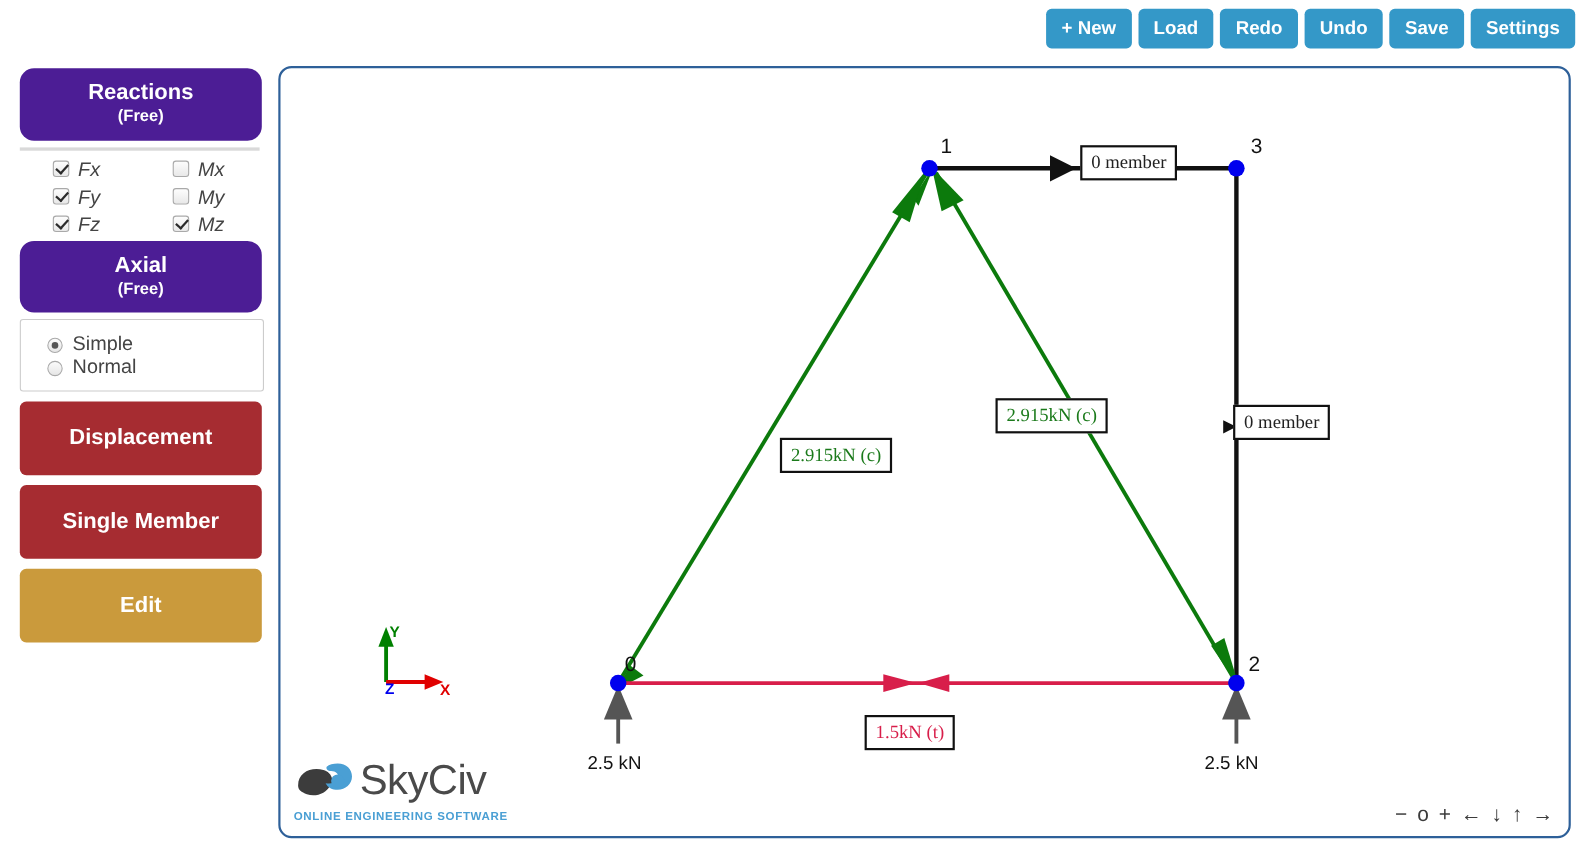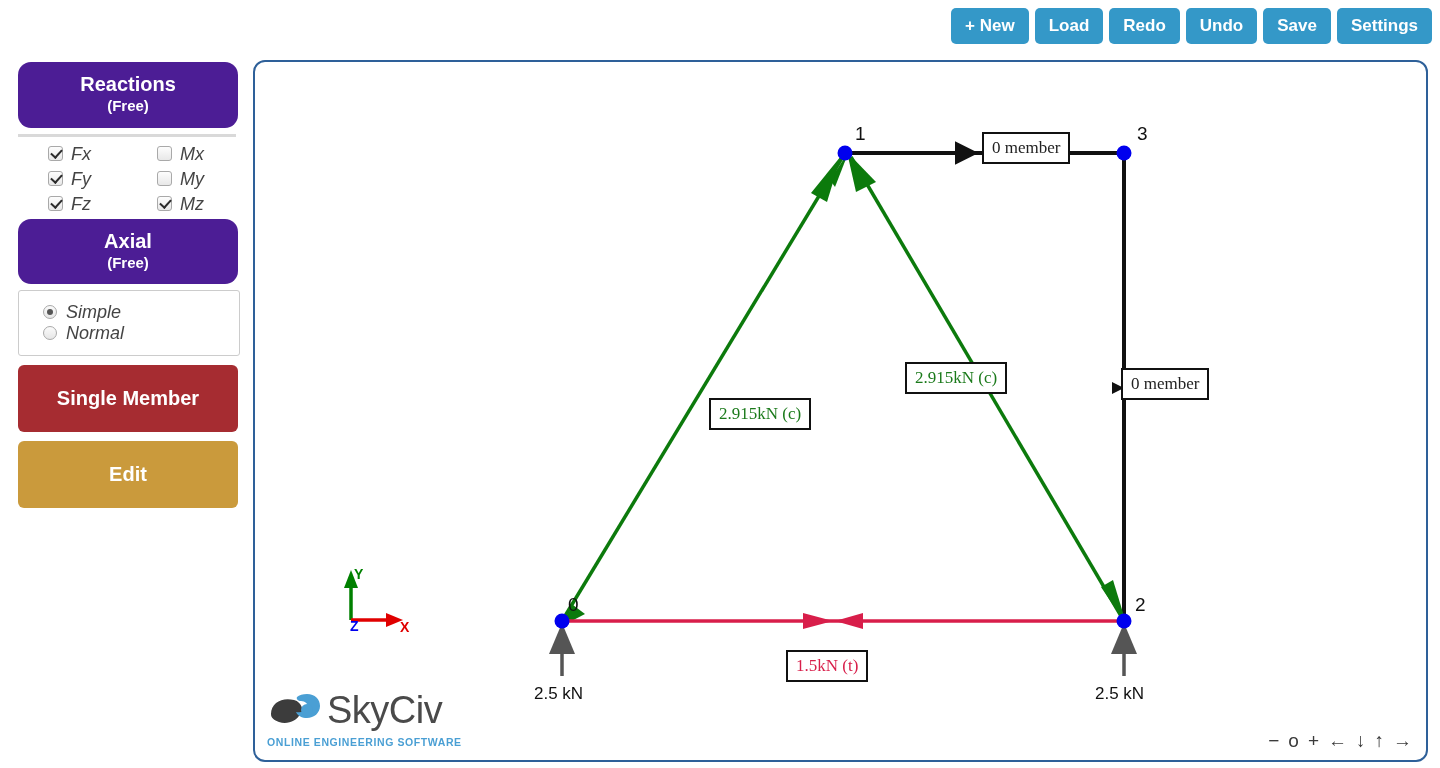--- a/index.html
+++ b/index.html
@@ -105,25 +105,24 @@
   }
   .radiobox-wrap {
     margin-top: 6px;
     border: 1px solid #cccccc;
     border-radius: 3px;
     padding: 9px 0 10px 0;
     width: 222px;
   }
   .radrow {
     display: flex;
-    align-items: center;
+    align-items: flex-end;
     gap: 9px;
     padding-left: 24px;
     margin: 3px 0;
-    font-style: italic;
   }
   .radio {
     width: 14px; height: 14px;
     border: 1px solid #a9a9a9;
     border-radius: 50%;
     background: linear-gradient(#fbfbfb, #e6e6e6);
     position: relative;
     flex: 0 0 auto;
   }
   .radio.on::after {
@@ -291,20 +290,21 @@
       <div class="radrow">
         <span class="radio on"></span>
         <span class="radlbl">Simple</span>
       </div>
       <div class="radrow">
         <span class="radio"></span>
         <span class="radlbl">Normal</span>
       </div>
     </div>
 
+    <button class="bigbtn red">Displacement</button>
     <button class="bigbtn red">Single Member</button>
     <button class="bigbtn gold">Edit</button>
   </div>
 
   <div id="canvas">
 
     <svg id="model-svg" width="1171" height="698" viewBox="0 0 1171 698">
       <defs>
         <marker id="arrGreen" markerWidth="9" markerHeight="9" refX="8" refY="4.5" orient="auto">
           <path d="M0,0 L9,4.5 L0,9 z" fill="#0c7a0c"></path>

